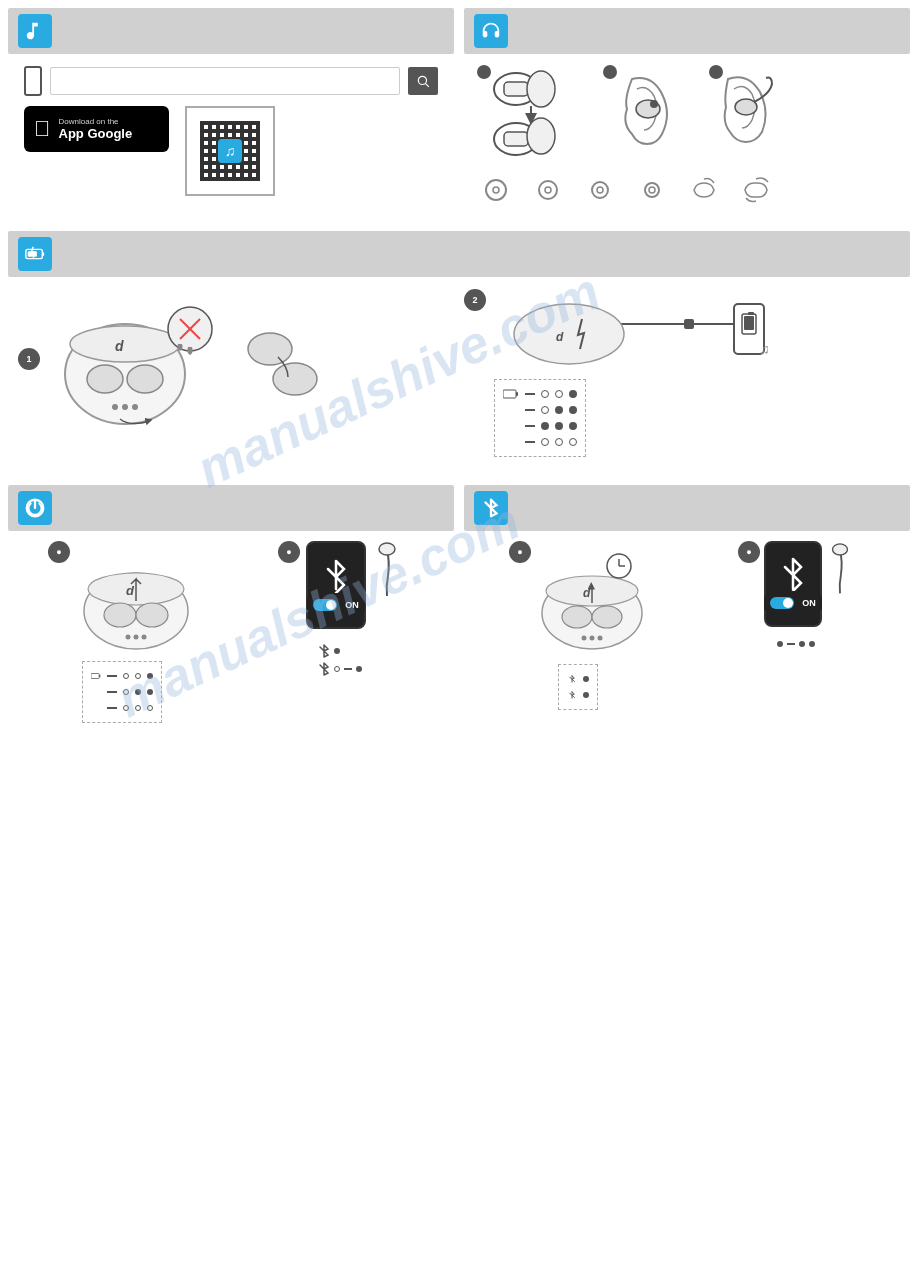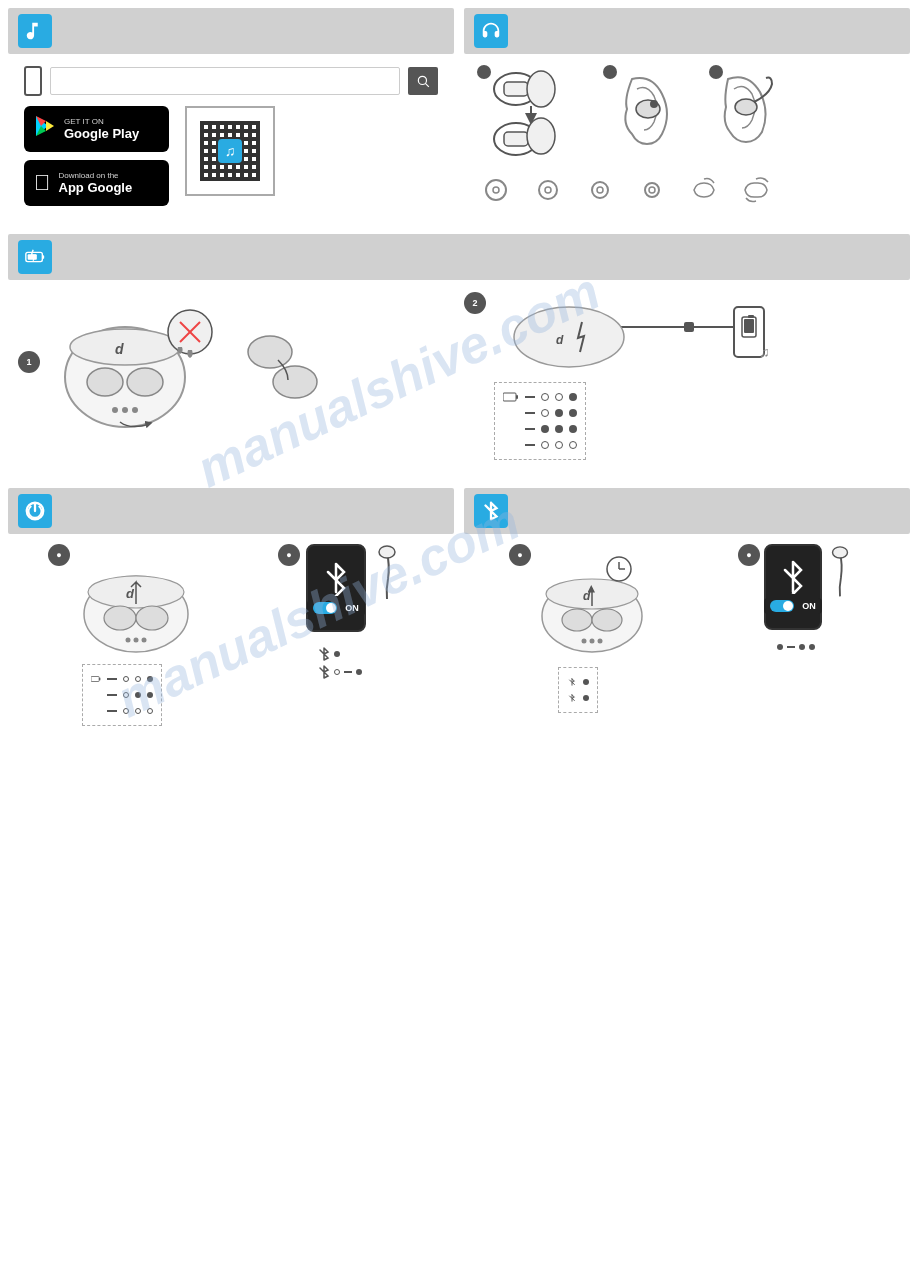--- a/index.html
+++ b/index.html
@@ -336,35 +336,20 @@
         <button class="search-btn">
           <svg width="14" height="14" viewBox="0 0 24 24" fill="white">
             <circle cx="11" cy="11" r="7" stroke="white" stroke-width="2" fill="none"></circle>
             <line x1="16" y1="16" x2="22" y2="22" stroke="white" stroke-width="2"></line>
           </svg>
         </button>
       </div>
       <div class="store-row">
         <div class="store-buttons">
 
-          <div class="store-btn">
-            <span class="store-btn-icon">
-              
-              <svg width="22" height="22" viewBox="0 0 22 22">
-                <polygon points="2,1 14,11 2,21" fill="#00d2ff"></polygon>
-                <polygon points="2,1 12,6 7,11" fill="#ff4444"></polygon>
-                <polygon points="7,11 12,16 2,21" fill="#00c853"></polygon>
-                <polygon points="12,6 20,11 12,16" fill="#ffeb3b"></polygon>
-              </svg>
-            </span>
-            <div class="store-btn-text">
-              <span class="store-btn-sub">GET IT ON</span>
-              <span class="store-btn-name">Google Play</span>
-            </div>
-          </div>
 
           <div class="store-btn">
             <span class="store-btn-icon" style="color:white; font-size:22px;"></span>
             <div class="store-btn-text">
               <span class="store-btn-sub">Download on the</span>
               <span class="store-btn-name">App Google</span>
             </div>
           </div>
         </div>
 

